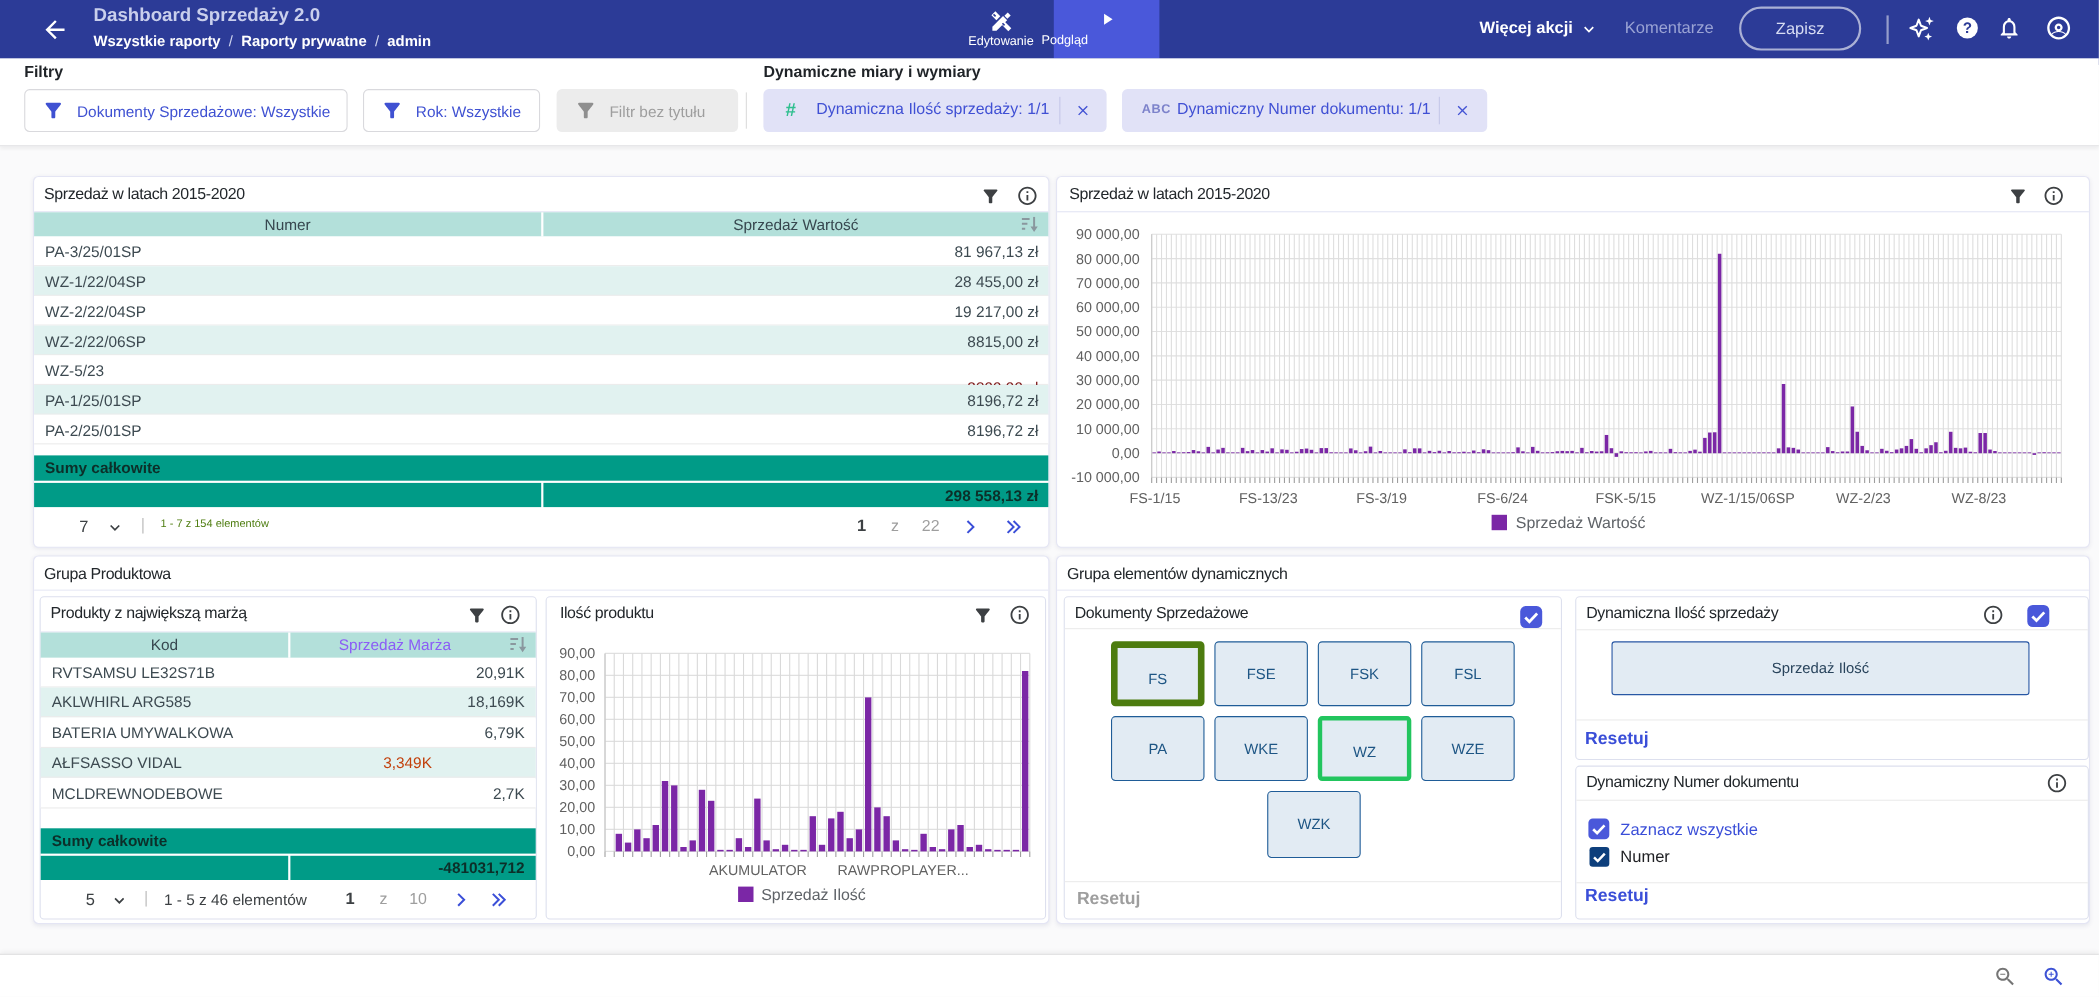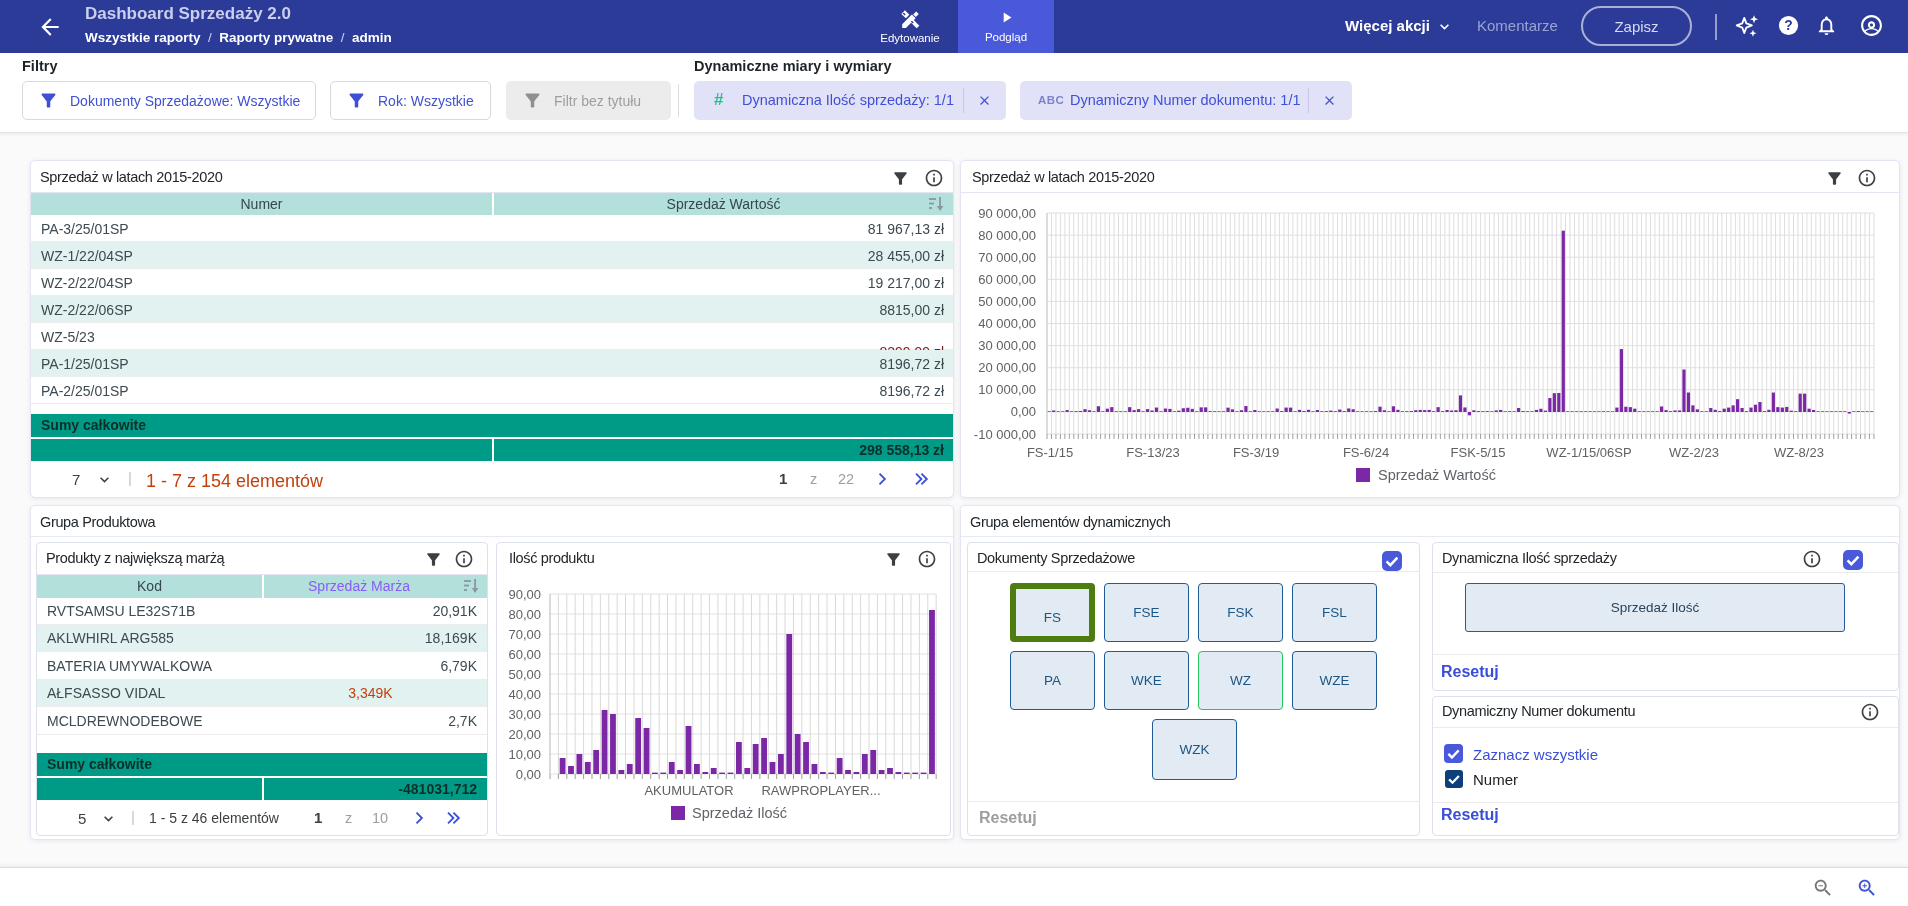--- a/index.html
+++ b/index.html
@@ -22,21 +22,21 @@
         <path d="M14.5 7.1l2.9-2.9 2.6 2.6-2.9 2.9z"></path>
         <path d="M4 16.6 13.3 7.3l3.6 3.6-9.3 9.3H4z"></path>
       </g>
       <path fill="#2c3b97" d="M5.5 5.3l1.8 1.8-1 1-1.8-1.8zM13.3 13.1l1.8 1.8-1 1-1.8-1.8z"></path>
     </svg>
 <div class="abs" style="left:860px;top:32px;width:100px;text-align:center;font-size:11.5px;color:#fff">Edytowanie</div>
 <div class="abs" style="left:958px;top:0;width:96px;height:53px;background:#4a58da"></div>
 <svg class="abs" style="left:998px;top:9px" width="17" height="17" viewBox="0 0 24 24">
       <path fill="#fff" d="M8 5v14l11-7z"></path>
     </svg>
-<div class="abs" style="left:958px;top:31px;width:96px;text-align:center;font-size:11.5px;color:#fff">Podgląd</div>
+<div class="abs" style="left:920px;top:31px;width:96px;text-align:center;font-size:11.5px;color:#fff">Podgląd</div>
 <div class="abs" style="left:1345px;top:17px;font-size:15px;font-weight:bold;color:#fff">Więcej akcji</div>
 <svg style="position:absolute;left:1436px;top:18px" width="17" height="17" viewBox="0 0 24 24">
       <path fill="none" stroke="#fff" stroke-width="2.2" d="M6.5 9.5l5.5 5.5 5.5-5.5"></path>
     </svg>
 <div class="abs" style="left:1477px;top:17px;font-size:15px;color:#9aa3d4">Komentarze</div>
 <div class="abs" style="left:1581px;top:6px;width:111px;height:40px;border:2px solid rgba(255,255,255,.6);border-radius:20px;text-align:center;line-height:37px;font-size:15px;color:#d7dcf3">Zapisz</div>
 <div class="abs" style="left:1715px;top:14px;width:2px;height:26px;background:rgba(255,255,255,.5)"></div>
 <svg class="abs" style="left:1734px;top:13px" width="26" height="26" viewBox="0 0 24 24">
       <path fill="none" stroke="#fff" stroke-width="1.7" stroke-linejoin="round" d="M9.5 4.5l1.9 5.1 5.1 1.9-5.1 1.9-1.9 5.1-1.9-5.1-5.1-1.9 5.1-1.9z"></path>
       <path fill="#fff" d="M18.5 2l1 2.7 2.7 1-2.7 1-1 2.7-1-2.7-2.7-1 2.7-1zM17.5 15.5l.9 2.3 2.3.9-2.3.9-.9 2.3-.9-2.3-2.3-.9 2.3-.9z"></path>
@@ -130,21 +130,21 @@
 <div class="abs teal" style="left:31px;top:414px;width:922px;height:23px"></div>
 <div class="abs" style="left:41px;top:417px;font-size:14px;font-weight:bold;color:#0c2f29">Sumy całkowite</div>
 <div class="abs teal" style="left:31px;top:439px;width:461px;height:22px"></div>
 <div class="abs teal" style="left:494px;top:439px;width:459px;height:22px"></div>
 <div class="abs" style="left:494px;top:442px;width:450px;text-align:right;font-size:14px;font-weight:bold;color:#0c2f29">298 558,13 zł</div>
 <div class="abs" style="left:72px;top:471px;font-size:15px;color:#3c4043">7</div>
 <svg style="position:absolute;left:96px;top:471px" width="17" height="17" viewBox="0 0 24 24">
     <path fill="none" stroke="#3c4043" stroke-width="2.2" d="M6.5 9.5l5.5 5.5 5.5-5.5"></path>
   </svg>
 <div class="abs" style="left:128px;top:469px;font-size:15px;color:#c4c4c4">|</div>
-<div class="abs" style="left:146px;top:471px;font-size:18px;color:#c2410c">1 - 7 z 154 elementów</div>
+<div class="abs" style="left:146px;top:471px;font-size:10px;color:#4d7c0f">1 - 7 z 154 elementów</div>
 <div class="abs" style="left:779px;top:470px;font-size:15px;font-weight:bold;color:#3c4043">1</div>
 <div class="abs" style="left:810px;top:471px;font-size:14.5px;color:#9e9e9e">z</div>
 <div class="abs" style="left:838px;top:471px;font-size:14.5px;color:#9e9e9e">22</div>
 <svg style="position:absolute;left:872px;top:469px" width="20" height="20" viewBox="0 0 24 24">
     <path fill="none" stroke="#3b4fd8" stroke-width="2.2" d="M9 5.5l6.5 6.5L9 18.5"></path>
   </svg>
 <svg style="position:absolute;left:911px;top:469px" width="20" height="20" viewBox="0 0 24 24">
     <path fill="none" stroke="#3b4fd8" stroke-width="2.2" d="M6 5.5L12.5 12 6 18.5M12.5 5.5L19 12l-6.5 6.5"></path>
   </svg>
 <div class="card" style="left:960px;top:160px;width:940px;height:338px"></div>
@@ -531,21 +531,21 @@
 <div style="position:absolute;left:1382px;top:551px;width:20px;height:20px;background:#4a58da;border-radius:5px"><svg width="20" height="20" viewBox="0 0 24 24">
       <path fill="none" stroke="#fff" stroke-width="3" d="M5.5 12.5l4.5 4.5 8.5-9"></path>
     </svg></div>
 <div class="abs" style="left:968px;top:571px;width:451px;height:1px;background:#ebebeb"></div>
 <div class="abs" style="left:1010px;top:583px;width:85px;height:59px;background:#e2ebf3;border:6px solid #4d7c0f;border-radius:4px;text-align:center;line-height:57px;font-size:13.5px;color:#1d5584">FS</div>
 <div class="abs" style="left:1104px;top:583px;width:85px;height:59px;background:#e2ebf3;border:1px solid #1f5c97;border-radius:4px;text-align:center;line-height:57px;font-size:13.5px;color:#1d5584">FSE</div>
 <div class="abs" style="left:1198px;top:583px;width:85px;height:59px;background:#e2ebf3;border:1px solid #1f5c97;border-radius:4px;text-align:center;line-height:57px;font-size:13.5px;color:#1d5584">FSK</div>
 <div class="abs" style="left:1292px;top:583px;width:85px;height:59px;background:#e2ebf3;border:1px solid #1f5c97;border-radius:4px;text-align:center;line-height:57px;font-size:13.5px;color:#1d5584">FSL</div>
 <div class="abs" style="left:1010px;top:651px;width:85px;height:59px;background:#e2ebf3;border:1px solid #1f5c97;border-radius:4px;text-align:center;line-height:57px;font-size:13.5px;color:#1d5584">PA</div>
 <div class="abs" style="left:1104px;top:651px;width:85px;height:59px;background:#e2ebf3;border:1px solid #1f5c97;border-radius:4px;text-align:center;line-height:57px;font-size:13.5px;color:#1d5584">WKE</div>
-<div class="abs" style="left:1198px;top:651px;width:85px;height:59px;background:#e2ebf3;border:1px solid #22c55e;border-radius:4px;text-align:center;line-height:57px;font-size:13.5px;color:#1d5584">WZ</div>
+<div class="abs" style="left:1198px;top:651px;width:85px;height:59px;background:#e2ebf3;border:4px solid #22c55e;border-radius:4px;text-align:center;line-height:57px;font-size:13.5px;color:#1d5584">WZ</div>
 <div class="abs" style="left:1292px;top:651px;width:85px;height:59px;background:#e2ebf3;border:1px solid #1f5c97;border-radius:4px;text-align:center;line-height:57px;font-size:13.5px;color:#1d5584">WZE</div>
 <div class="abs" style="left:1152px;top:719px;width:85px;height:61px;background:#e2ebf3;border:1px solid #1f5c97;border-radius:4px;text-align:center;line-height:59px;font-size:13.5px;color:#1d5584">WZK</div>
 <div class="abs" style="left:968px;top:801px;width:451px;height:1px;background:#ebebeb"></div>
 <div class="abs" style="left:979px;top:809px;font-size:16px;font-weight:bold;color:#9e9e9e">Resetuj</div>
 <div class="icard" style="left:1432px;top:542px;width:467px;height:149px"></div>
 <div class="ctitle" style="left:1442px;top:550px">Dynamiczna Ilość sprzedaży</div>
 <svg style="position:absolute;left:1802px;top:549px" width="20" height="20" viewBox="0 0 24 24">
     <path fill="#3d4043" d="M11 7h2v2h-2zm0 4h2v6h-2zm1-9C6.48 2 2 6.48 2 12s4.48 10 10 10 10-4.48 10-10S17.52 2 12 2zm0 18c-4.41 0-8-3.59-8-8s3.59-8 8-8 8 3.59 8 8-3.59 8-8 8z"></path>
   </svg>
 <div style="position:absolute;left:1843px;top:550px;width:20px;height:20px;background:#4a58da;border-radius:5px"><svg width="20" height="20" viewBox="0 0 24 24">

